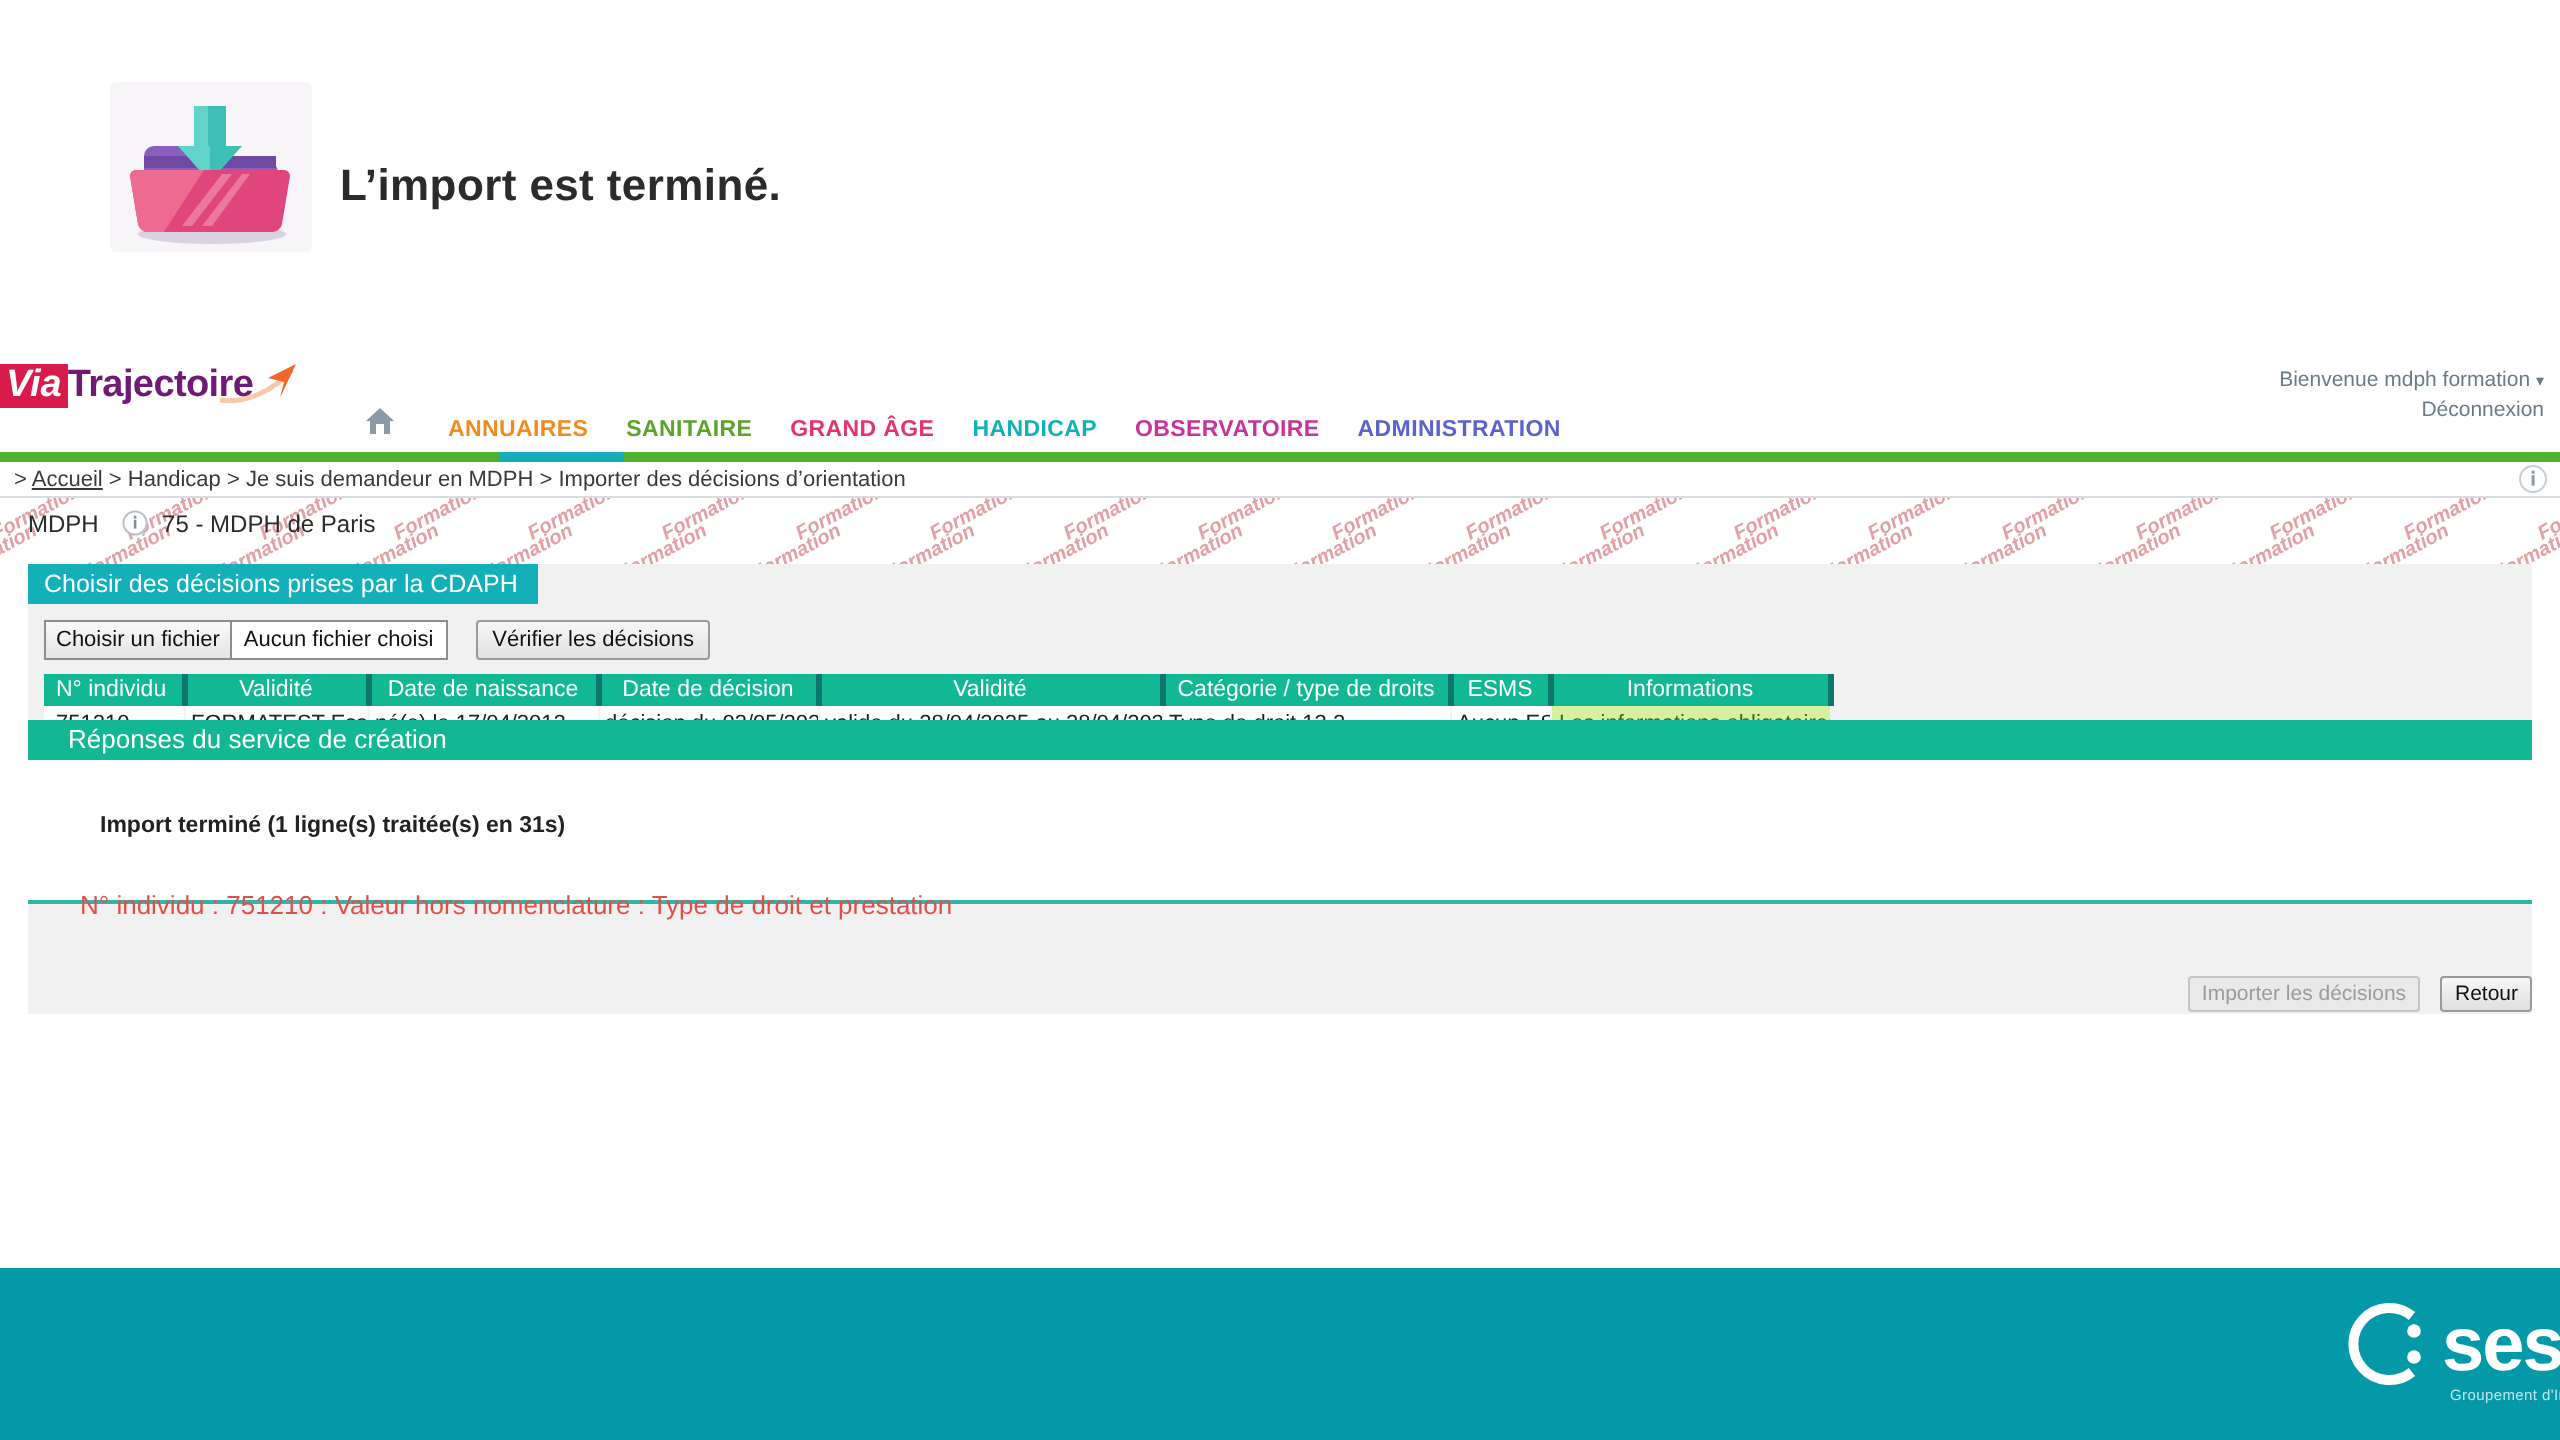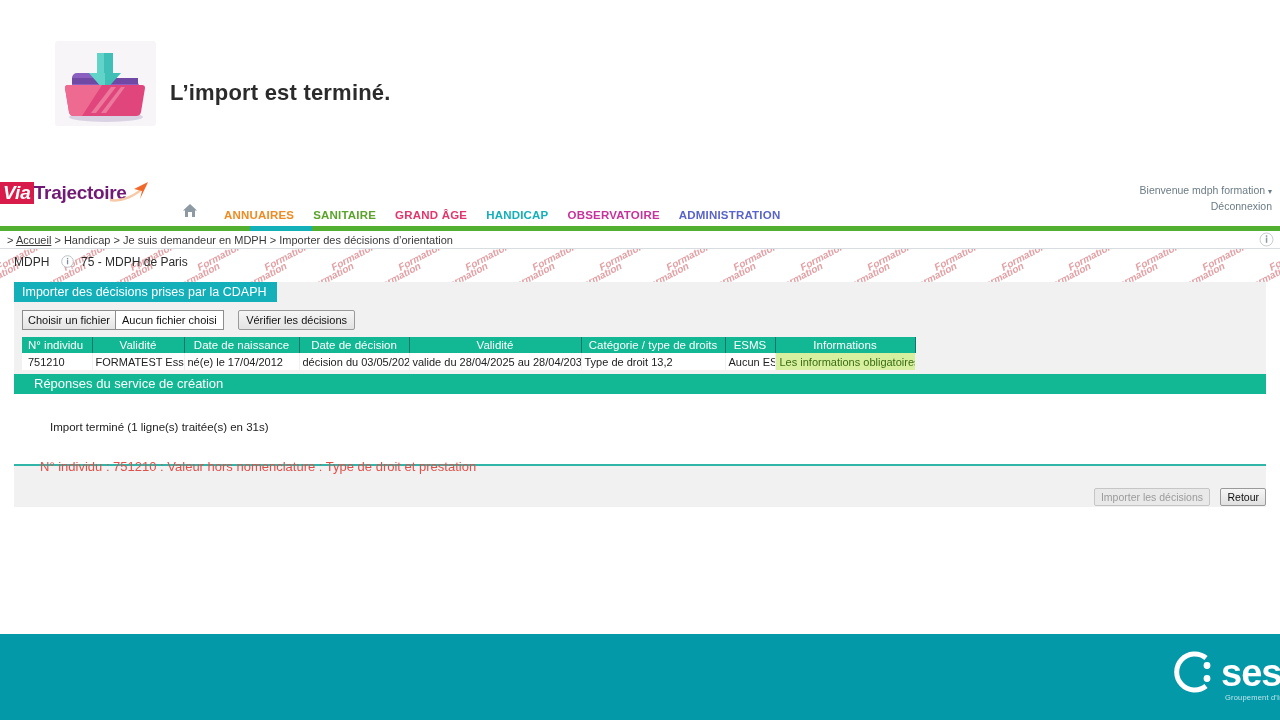--- a/index.html
+++ b/index.html
@@ -280,21 +280,21 @@
     font-size: 11px;
     table-layout: fixed;
   }
   .dtable th {
     background: #12b894;
     color: #ffffff;
     font-size: 11.5px;
     font-weight: normal;
     height: 16px;
     text-align: center;
-    border-right: 1px solid #0f766e;
+    border-right: 3px solid #0f766e;
     padding: 0 2px;
     white-space: nowrap;
     overflow: hidden;
   }
   .dtable th.c1 { text-align: left; padding-left: 6px; }
   .dtable td {
     background: #ffffff;
     color: #222;
     height: 17px;
     padding: 0 3px;
@@ -306,40 +306,40 @@
   .dtable td.ok {
     background: #d6f0a0;
     color: #3a6b12;
     text-align: center;
     padding: 0 4px;
   }
 
   
   .resp {
     position: absolute;
-    left: 0; top: 92px;
+    left: 0; top: 78px;
     width: 1252px;
     background: #ffffff;
     border-bottom: 2px solid #2fb6a8;
     box-sizing: border-box;
     height: 92px;
   }
   .resp-title {
     height: 20px;
     line-height: 20px;
     background: #12b894;
     color: #ffffff;
     font-size: 13px;
     padding-left: 20px;
   }
   .resp-sum {
     position: absolute;
     left: 36px; top: 47px;
     font-size: 11.5px;
-    font-weight: normal;
+    font-weight: bold;
     color: #222;
     white-space: nowrap;
   }
   .resp-err {
     position: absolute;
     left: 26px; top: 85px;
     font-size: 13px;
     color: #e0504a;
     white-space: nowrap;
   }
@@ -545,21 +545,21 @@
           <rect x="5.9" y="2.9" width="1.3" height="1.4" fill="#7f8d96"></rect>
         </svg>
       </span>
       <span>75 - MDPH de Paris</span>
     </div>
 
     <div class="page-bg"></div>
 
     <div class="panel">
 
-      <div class="panel-title">Importer des décisions prises par la CDAPH</div>
+      <div class="panel-title">Choisir des décisions prises par la CDAPH</div>
 
       <div class="toolbar">
         <span class="file-input">
           <span class="file-btn">Choisir un fichier</span><span class="file-name">Aucun fichier choisi</span>
         </span>
         <span class="btn">Vérifier les décisions</span>
       </div>
 
       <table class="dtable">
         <colgroup>

